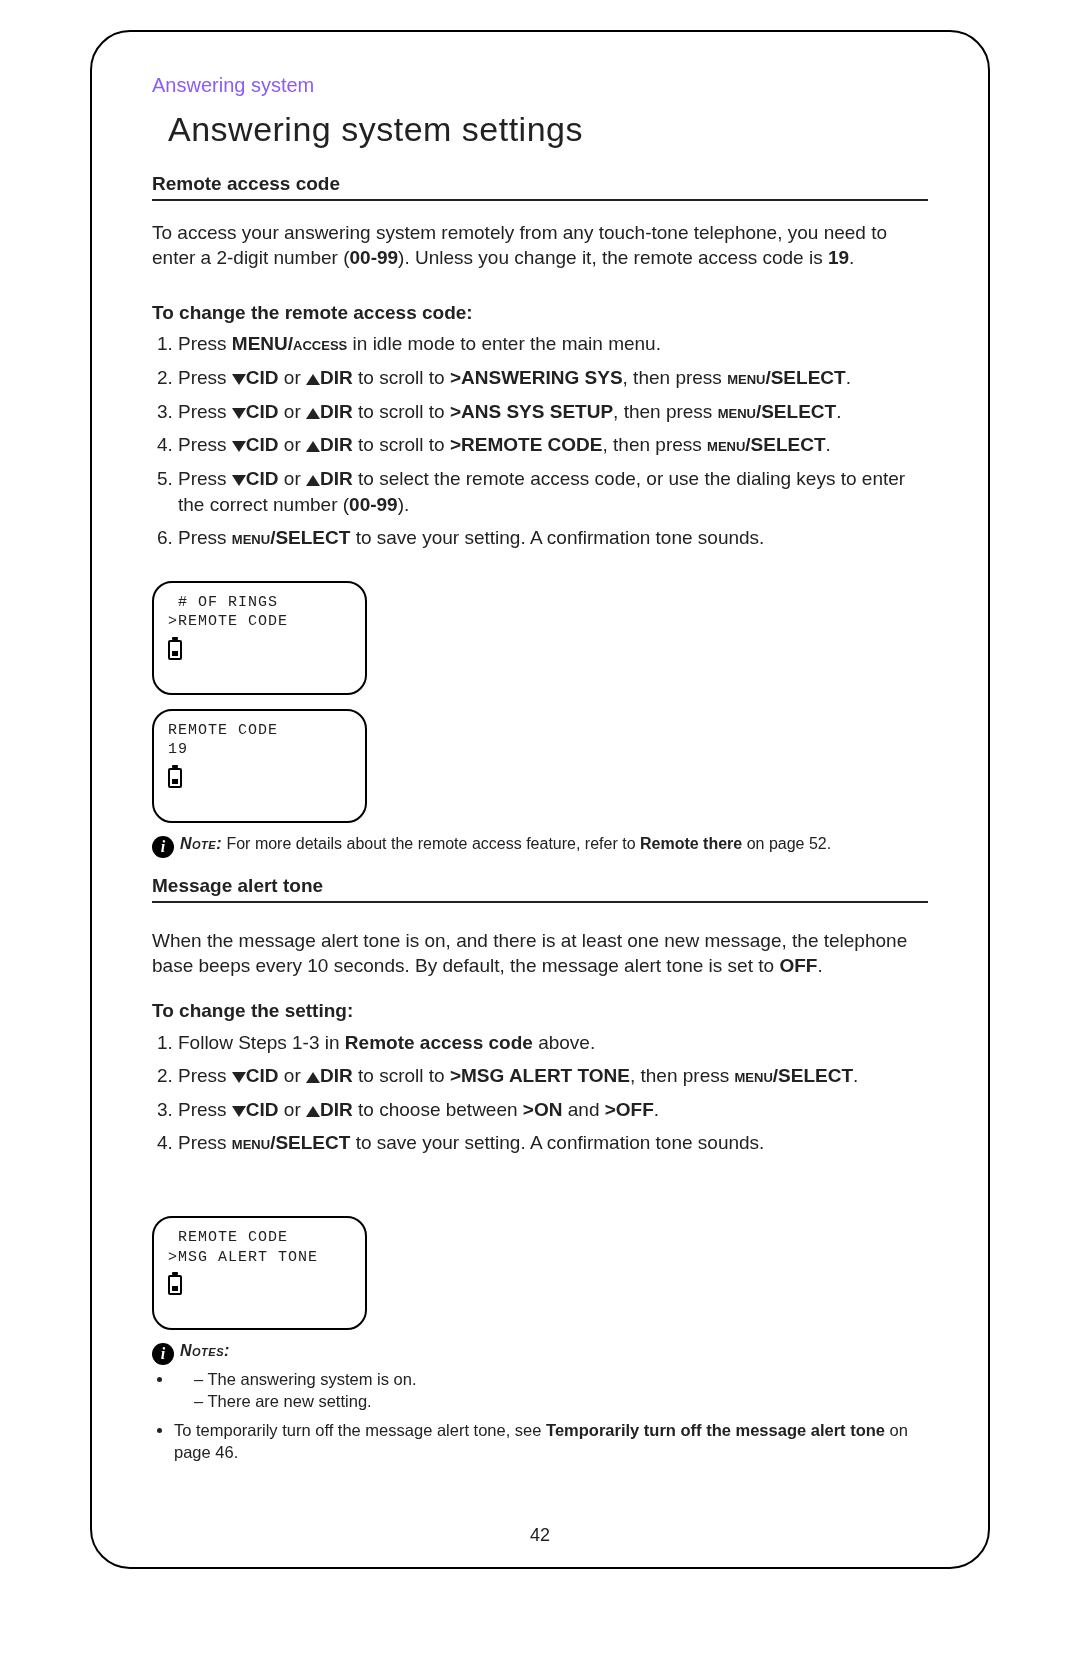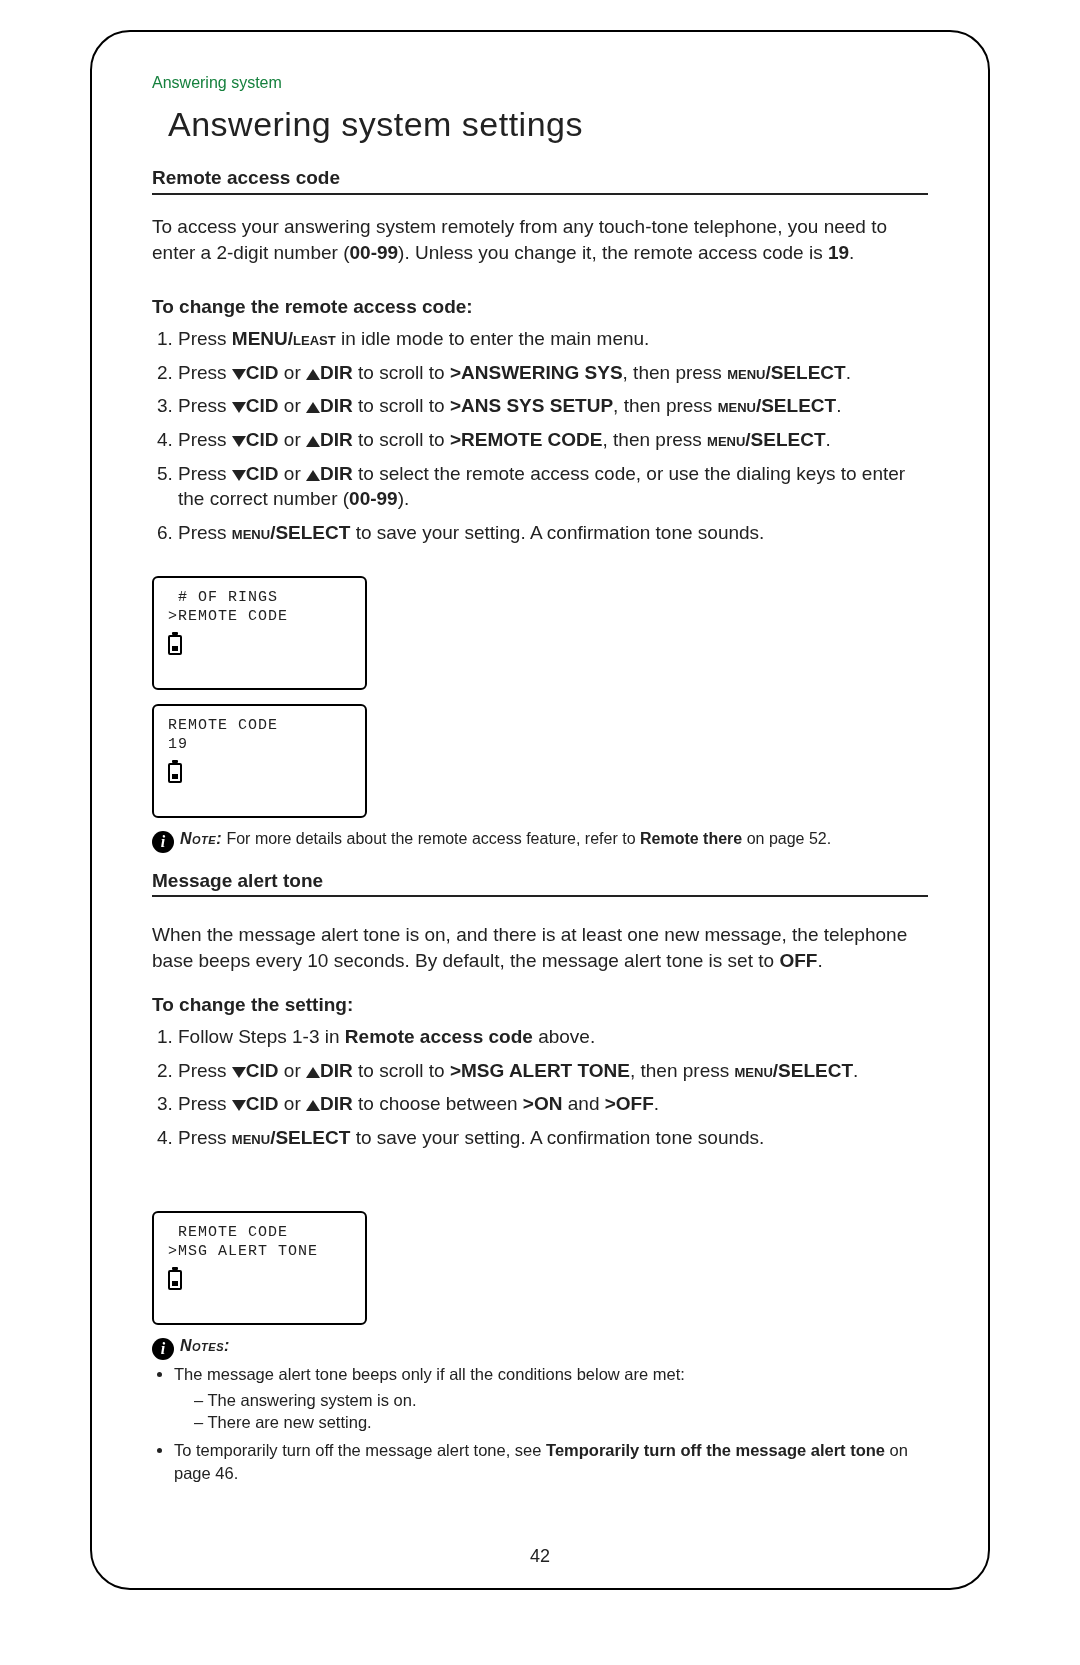--- a/index.html
+++ b/index.html
@@ -15,23 +15,23 @@
     padding: 40px 60px 20px 60px;
     border: 2px solid #000;
     border-radius: 40px;
     font-family: "Helvetica Neue", Helvetica, Arial, sans-serif;
     color: #222;
     position: relative;
     line-height: 1.35;
     font-size: 19px;
   }
   .breadcrumb {
-    font-size: 16px;
+    font-size: 20px;
     margin-bottom: 8px;
-    color: #15803d;
+    color: #8b5cf6;
   }
   h1.title {
     font-size: 34px;
     font-weight: 400;
     margin: 0 0 18px 16px;
     letter-spacing: 0.5px;
   }
   .section-head {
     font-weight: 700;
     font-size: 19px;
@@ -77,21 +77,21 @@
   .arrow-up {
     display: inline-block;
     width: 0; height: 0;
     border-left: 7px solid transparent;
     border-right: 7px solid transparent;
     border-bottom: 11px solid #222;
     vertical-align: -1px;
   }
   .screen {
     border: 2px solid #000;
-    border-radius: 6px;
+    border-radius: 20px;
     padding: 10px 12px 8px 14px;
     font-family: "Courier New", monospace;
     font-size: 15px;
     letter-spacing: 1px;
     line-height: 1.3;
     min-height: 92px;
     position: relative;
   }
   .screen .line { white-space: pre; }
   .screen .battery {
@@ -179,21 +179,21 @@
 
   <p>
     <span>To access your answering system remotely from any touch-tone telephone, you need to enter a 2-digit number (</span><span class="kb">00-99</span><span>). Unless you change it, the remote access code is </span><span class="kb">19</span><span>.</span>
   </p>
 
   <div class="body-block">
     <div class="text-col">
       <div class="sub-head">To change the remote access code:</div>
       <ol class="steps">
         <li>
-          <span>Press </span><span class="kb">MENU/</span><span class="sc">least</span><span> in idle mode to enter the main menu.</span>
+          <span>Press </span><span class="kb">MENU/</span><span class="sc">access</span><span> in idle mode to enter the main menu.</span>
         </li>
         <li>
           <span>Press </span><span class="arrow-down"></span><span class="sc">CID</span><span> or </span><span class="arrow-up"></span><span class="sc">DIR</span><span> to scroll to </span><span class="kb">&gt;ANSWERING SYS</span><span>, then press </span><span class="sc">menu/SELECT</span><span>.</span>
         </li>
         <li>
           <span>Press </span><span class="arrow-down"></span><span class="sc">CID</span><span> or </span><span class="arrow-up"></span><span class="sc">DIR</span><span> to scroll to </span><span class="kb">&gt;ANS SYS SETUP</span><span>, then press </span><span class="sc">menu/SELECT</span><span>.</span>
         </li>
         <li>
           <span>Press </span><span class="arrow-down"></span><span class="sc">CID</span><span> or </span><span class="arrow-up"></span><span class="sc">DIR</span><span> to scroll to </span><span class="kb">&gt;REMOTE CODE</span><span>, then press </span><span class="sc">menu/SELECT</span><span>.</span>
         </li>
@@ -260,21 +260,20 @@
       </div>
     </div>
   </div>
 
   <div class="notes-head">
     <span class="info-icon">i</span>
     <span class="note-label">Notes:</span>
   </div>
   <ul class="bullets">
     <li>
-      <span>The message alert tone beeps only if all the conditions below are met:</span>
       <ul class="dashes">
         <li>The answering system is on.</li>
         <li>There are new setting.</li>
       </ul>
     </li>
     <li>
       <span>To temporarily turn off the message alert tone, see </span><span class="kb">Temporarily turn off the message alert tone</span><span> on page 46.</span>
     </li>
   </ul>
 

